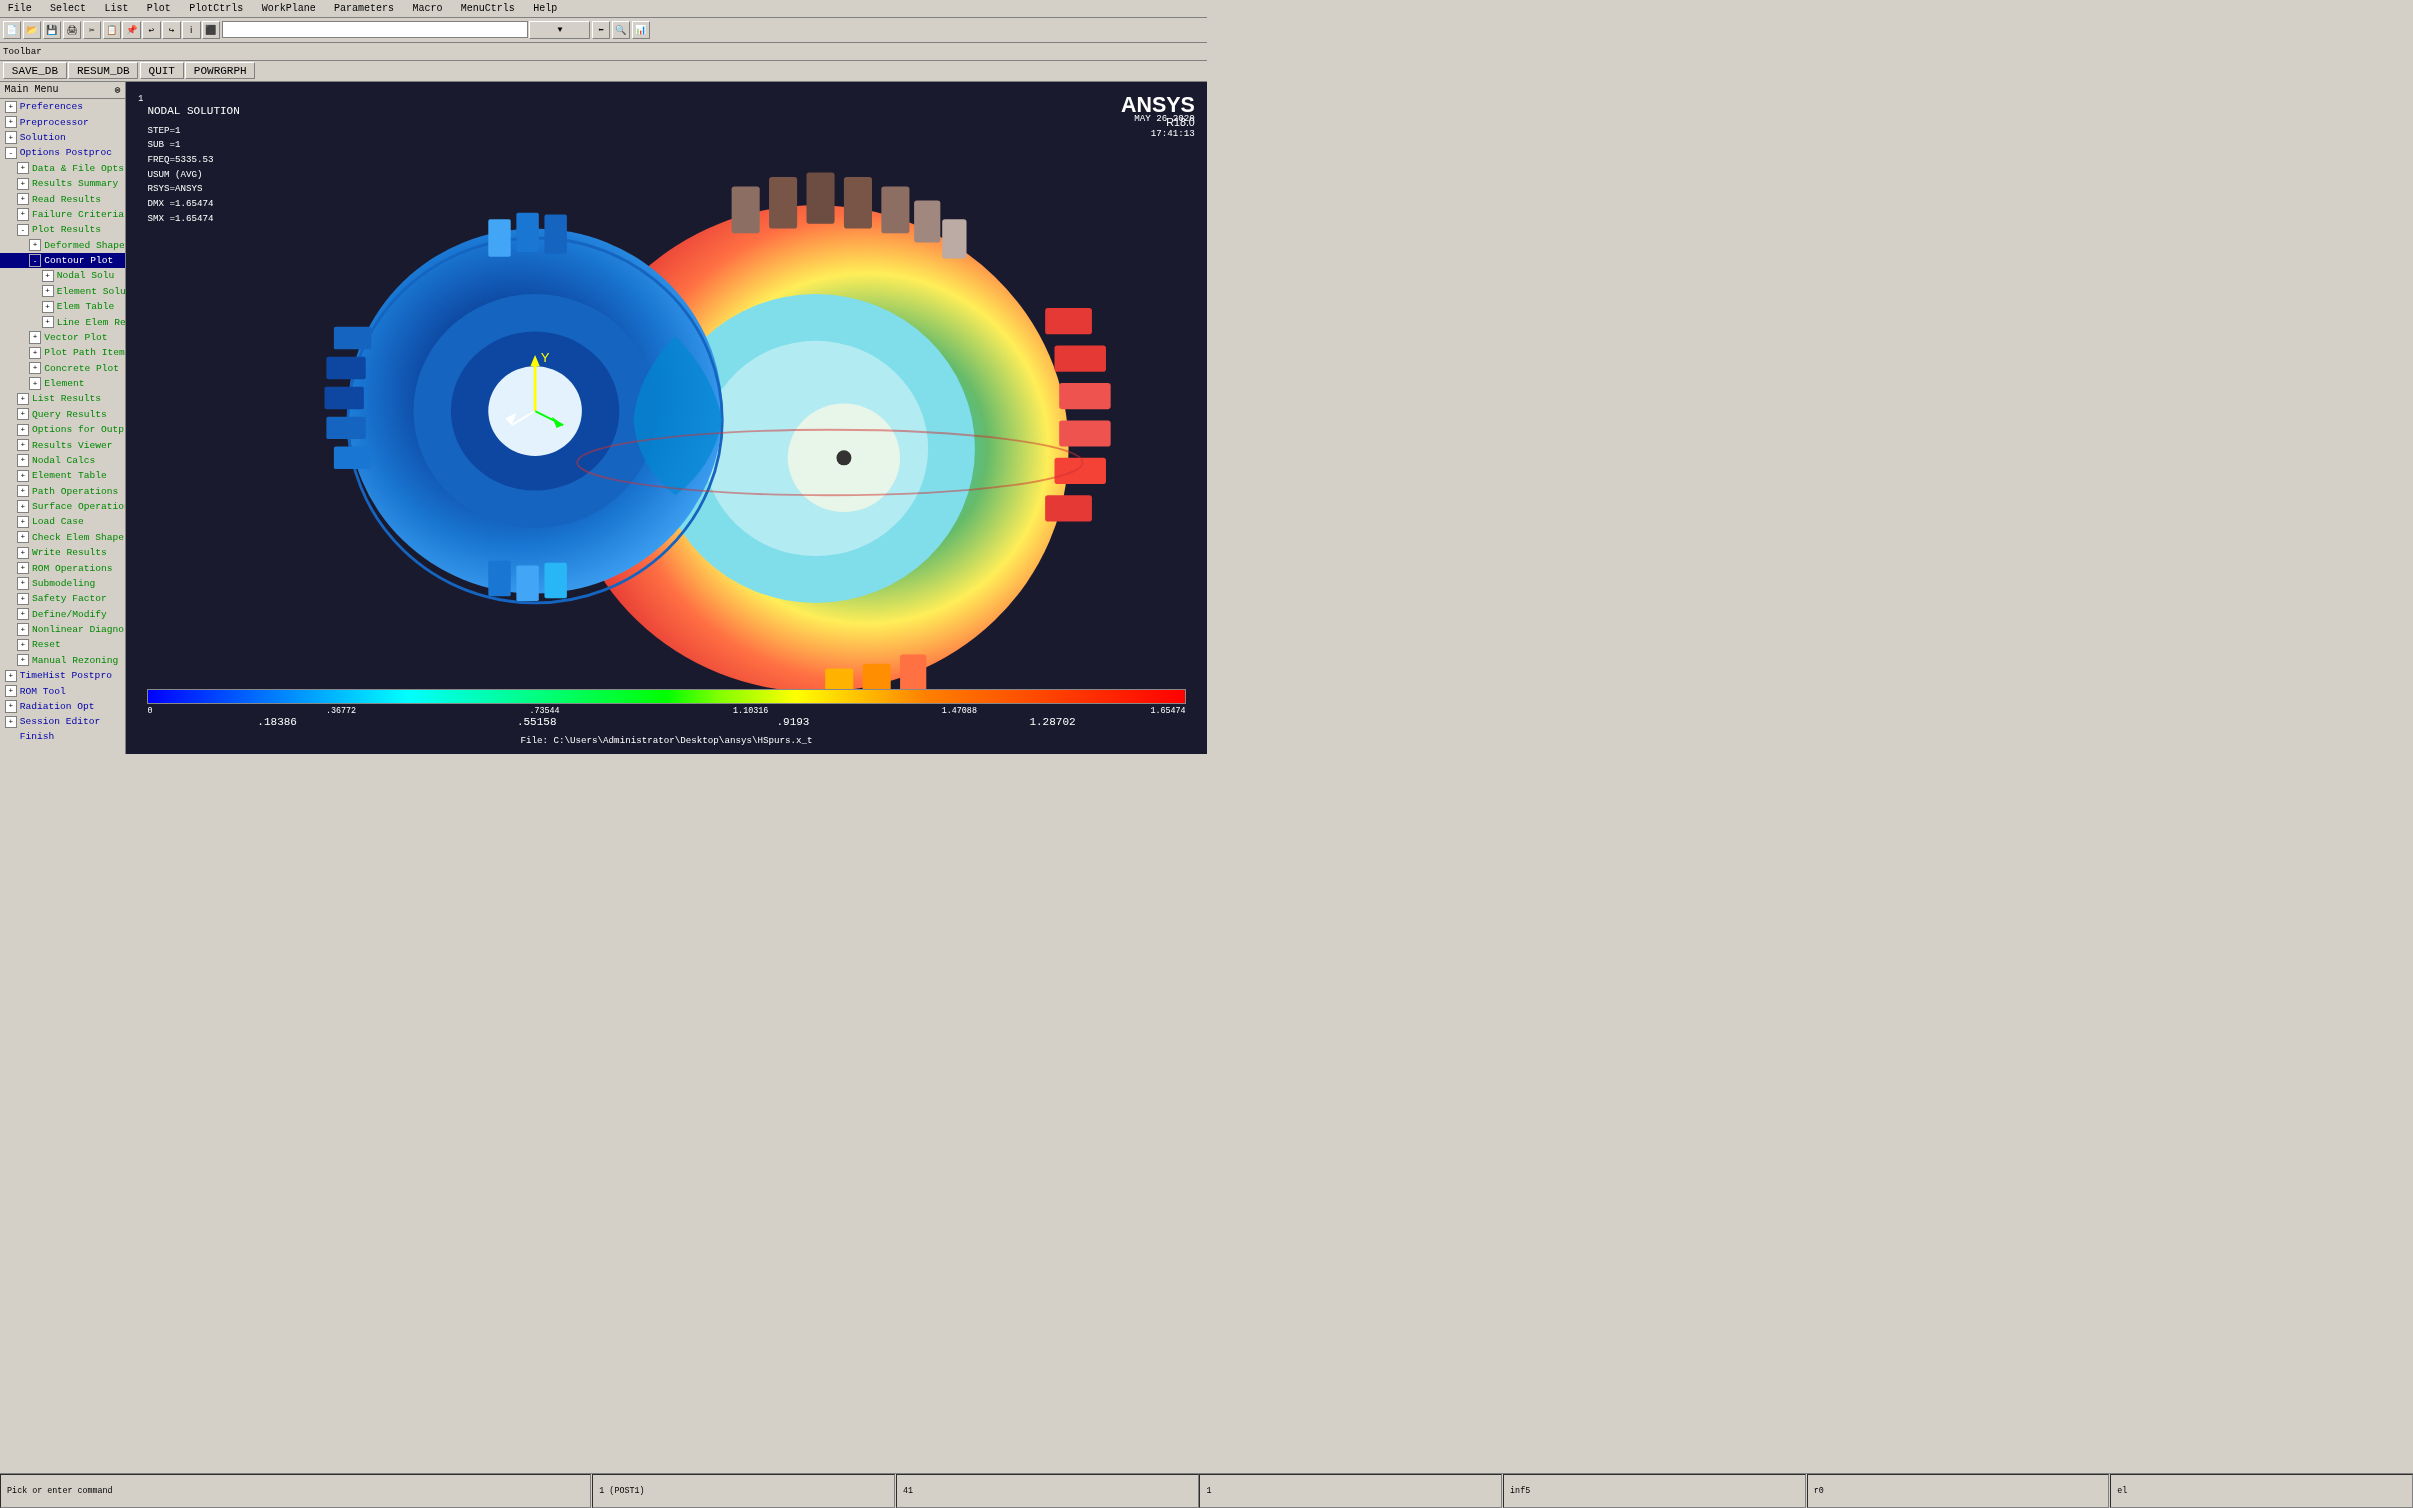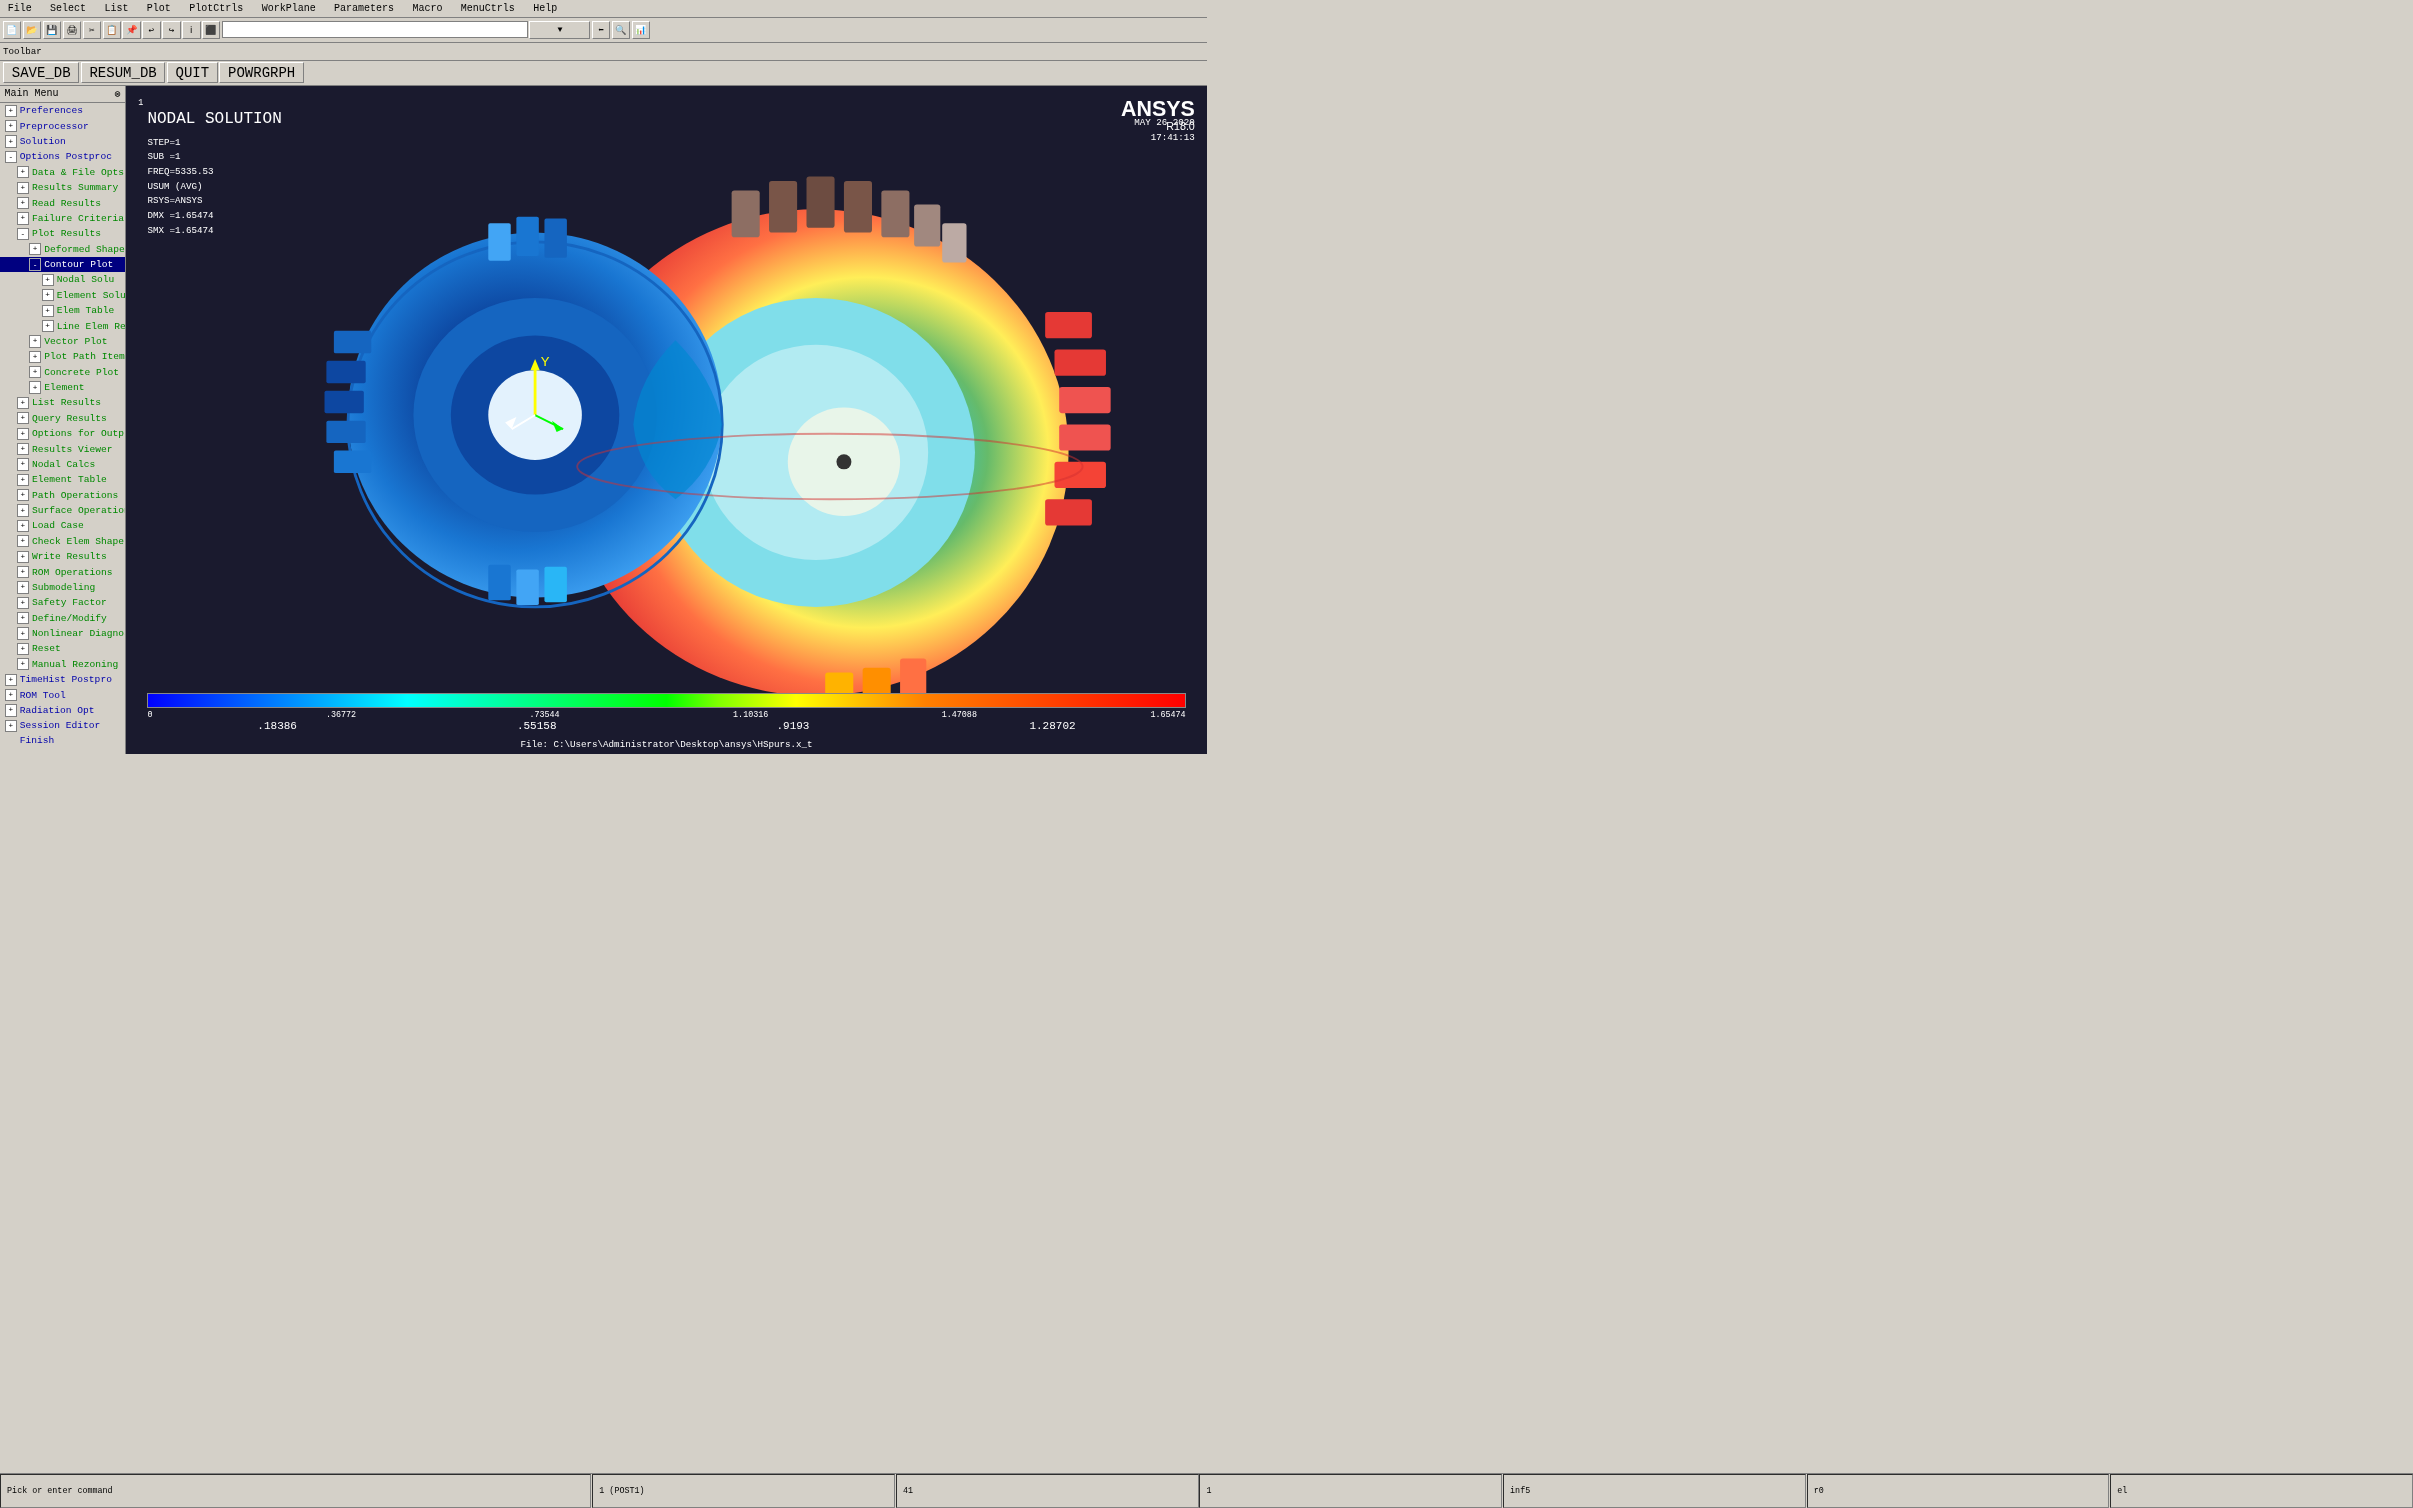--- a/index.html
+++ b/index.html
@@ -82,21 +82,21 @@
     .quickbtn {
       padding: 1.5px 7.7px;
       background: #d4d0c8;
       border: 1.5px solid;
       border-top-color: #ffffff;
       border-left-color: #ffffff;
       border-bottom-color: #808080;
       border-right-color: #808080;
       cursor: pointer;
       font-family: 'Courier New', monospace;
-      font-size: 14px;
+      font-size: 11px;
     }
 
     
     .main-content {
       display: flex;
       height: calc(754px - 77px);
     }
 
     
     .left-panel {
@@ -585,21 +585,21 @@
   </div>
 
   <div class="right-panel">
     <div class="viz-container">
 
       <div class="node-indicator">
         <span>1</span>
       </div>
 
       <div class="solution-info" style="top:15.3px; left:15.3px;">
-        <div style="font-size:16px; margin-bottom:3.1px;">NODAL SOLUTION</div>
+        <div style="font-size:11px; margin-bottom:3.1px;">NODAL SOLUTION</div>
         <div>STEP=1</div>
         <div>SUB =1</div>
         <div>FREQ=5335.53</div>
         <div>USUM      (AVG)</div>
         <div>RSYS=ANSYS</div>
         <div>DMX  =1.65474</div>
         <div>SMX  =1.65474</div>
       </div>
 
       <div class="ansys-brand">

